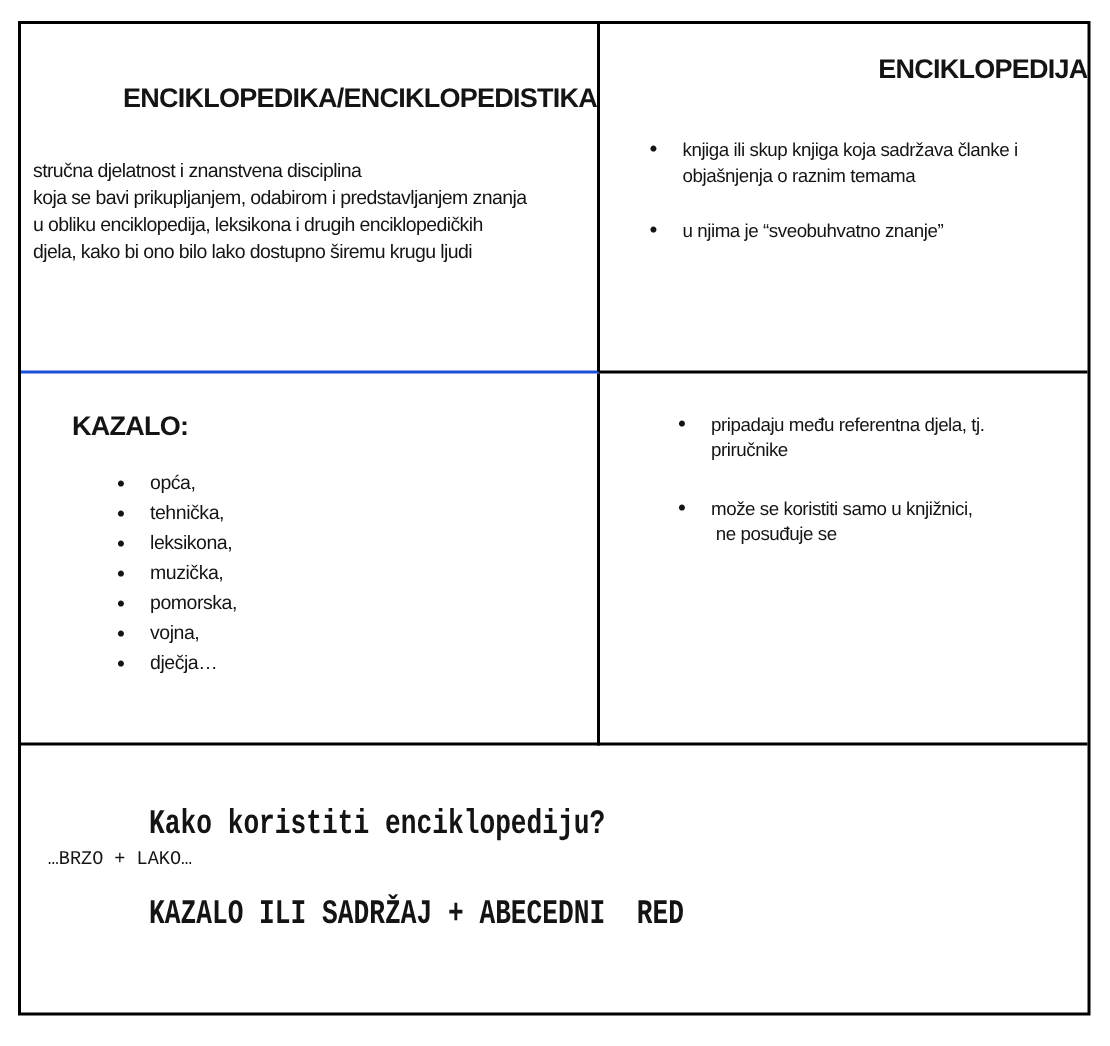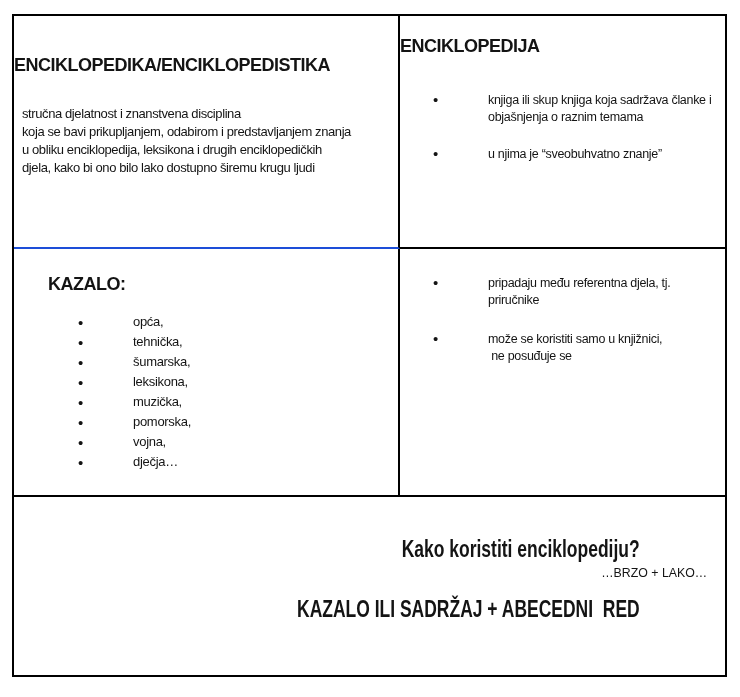--- a/index.html
+++ b/index.html
@@ -18,63 +18,63 @@
     display: grid;
     grid-template-columns: 386px 1fr;
     grid-template-rows: 233px 248px 1fr;
     background: #fff;
   }
   .cell { box-sizing: border-box; overflow: hidden; }
   .cell-tl { border-right: 2px solid #000; border-bottom: 2px solid #1d4ed8; }
   .cell-tr { border-bottom: 2px solid #000; }
   .cell-bl { border-right: 2px solid #000; border-bottom: 2px solid #000; }
   .cell-br { border-bottom: 2px solid #000; }
-  .cell-footer { grid-column: 1 / 3; text-align: right; }
+  .cell-footer { grid-column: 1 / 3; text-align: left; font-family: Liberation Mono, monospace; }
 
   .title {
     font-weight: bold;
     font-size: 18px;
     line-height: 24px;
     letter-spacing: -0.5px;
-    text-align: left;
+    text-align: right;
     white-space: nowrap;
     margin: 0;
   }
   .cell-tl .title { margin-top: 37px; }
   .cell-tr .title { margin-top: 18px; }
   .cell-bl .title { margin-top: 23px; text-align: left; padding-left: 34px; }
   .cell-br .title { margin-top: 22px; }
 
   .body-text {
     margin: 28px 0 0 8px;
     font-size: 13px;
     line-height: 18px;
     letter-spacing: -0.4px;
     white-space: pre;
   }
 
   ul.blist { list-style: none; margin: 0; padding: 0; }
   ul.blist li {
     position: relative;
-    padding-left: 88px;
+    padding-left: 55px;
     font-size: 12.5px;
     line-height: 17px;
     letter-spacing: -0.3px;
     white-space: pre;
   }
   ul.blist li::before {
     content: "\2022";
     position: absolute;
     left: 33px; top: -1px;
     font-size: 15px;
   }
   .cell-tr ul.blist { margin-top: 34px; }
   .cell-tr ul.blist li { margin-bottom: 20px; }
   .cell-br ul.blist { margin-top: 26px; }
-  .cell-br ul.blist li { margin-bottom: 22px; }
+  .cell-br ul.blist li { margin-bottom: 22px; margin-left: 19px; }
   .cell-bl ul.blist { margin-top: 16px; }
   .cell-bl ul.blist li { line-height: 20px; margin-bottom: 0; font-size: 13px; margin-left: 31px; }
   .cell-bl ul.blist li::before { top: 1px; }
 
   .footer-question {
     margin-top: 39px;
     font-size: 23px;
     font-weight: bold;
     line-height: 26px;
     white-space: pre;
@@ -117,21 +117,20 @@
 objašnjenja o raznim temama</li>
         <li>u njima je “sveobuhvatno znanje”</li>
       </ul>
     </div>
 
     <div class="cell cell-bl">
       <div class="title">KAZALO:</div>
       <ul class="blist">
         <li>opća,</li>
         <li>tehnička,</li>
-        <li>šumarska,</li>
         <li>leksikona,</li>
         <li>muzička,</li>
         <li>pomorska,</li>
         <li>vojna,</li>
         <li>dječja…</li>
       </ul>
     </div>
 
     <div class="cell cell-br">
       <ul class="blist">

